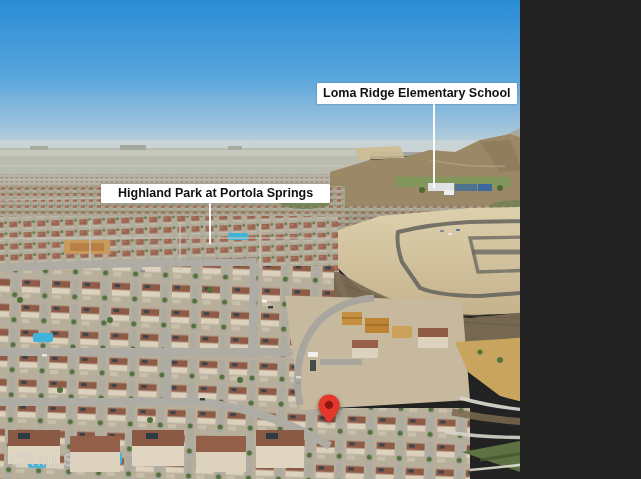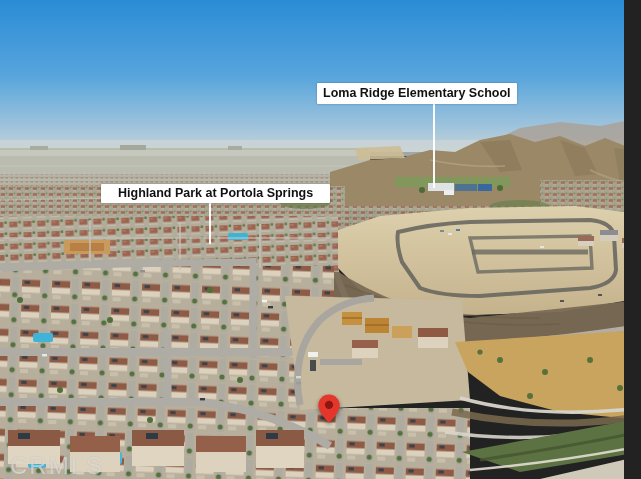--- a/index.html
+++ b/index.html
@@ -1,36 +1,36 @@
 <!DOCTYPE html>
 <html><head>
 <meta charset="utf-8">
 <style>
   html,body{margin:0;padding:0;background:#222;}
   .photo{
-    position:relative;width:624px;height:479px;overflow:hidden;
+    position:relative;width:520px;height:479px;overflow:hidden;
     font-family:"Liberation Sans",sans-serif;
   }
   .photo svg{position:absolute;left:0;top:0;}
   .map-label{
     position:absolute;background:#fff;color:#111;
     font-size:12.5px;font-weight:bold;line-height:1.2;
     padding:3px 6px;white-space:nowrap;border-radius:1px;
     box-shadow:0 0 2px rgba(0,0,0,.35);z-index:5;
   }
   .leader{
     position:absolute;width:2px;background:rgba(255,255,255,.95);z-index:4;
   }
   .pin{
     position:absolute;left:317px;top:391px;width:24px;height:35px;z-index:6;
     filter:drop-shadow(0 2px 2px rgba(0,0,0,.45));
   }
   .watermark{
     position:absolute;left:10px;top:452px;z-index:7;
-    font-size:24px;letter-spacing:2px;color:rgba(255,255,255,.55);
+    font-size:16px;letter-spacing:2px;color:rgba(255,255,255,.55);
     text-shadow:0 0 1px rgba(90,90,90,.4);
   }
 </style>
 </head>
 <body>
 
 <div class="photo">
 
 <svg width="641" height="479" viewBox="0 0 641 479">
   <defs>

